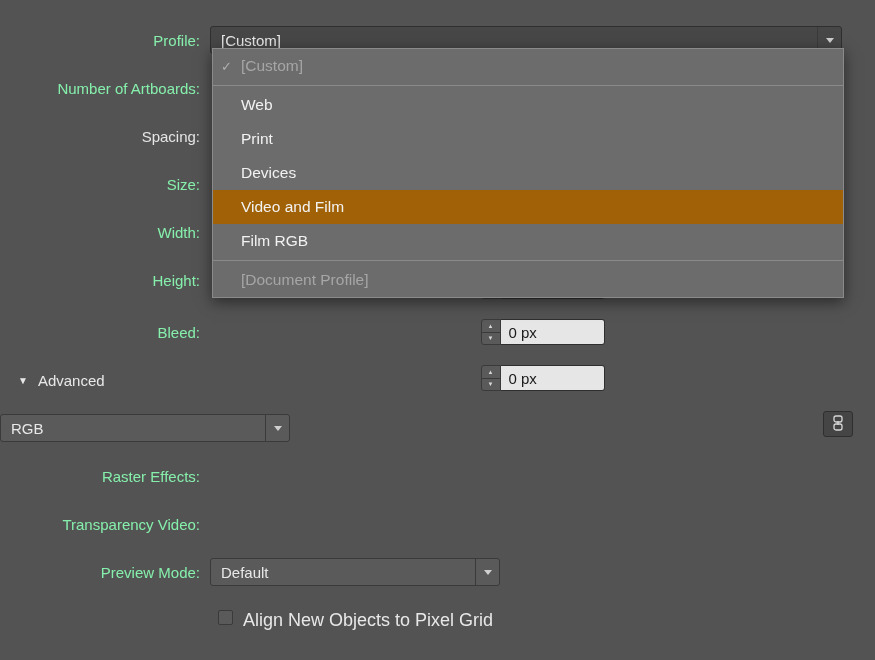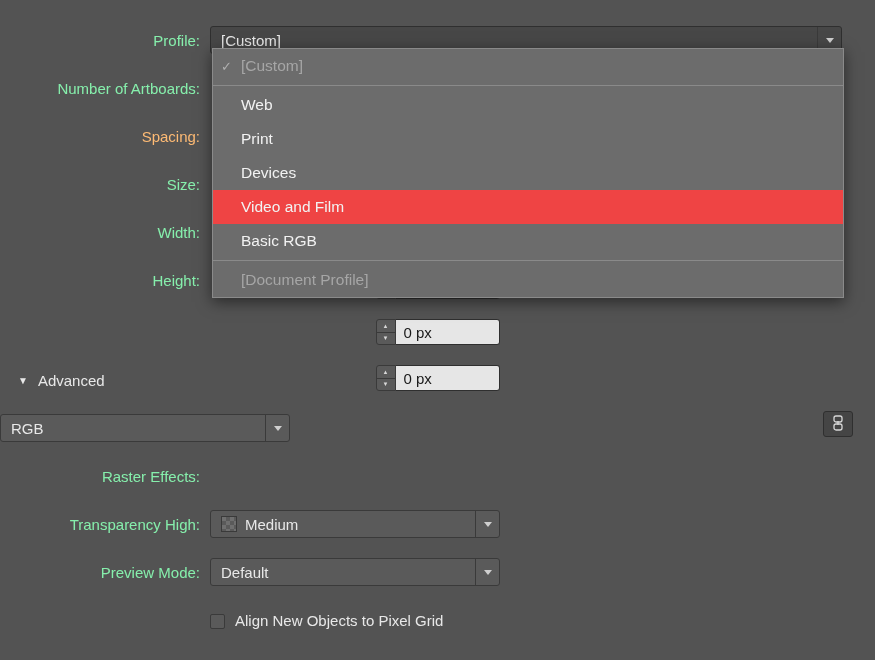--- a/index.html
+++ b/index.html
@@ -19,21 +19,21 @@
       align-items: center;
       height: 48px;
     }
     .label-col {
       width: 210px;
       text-align: right;
       padding-right: 10px;
       color: #86efac;
       font-size: 15px;
     }
-    .label-col.dimmed { color: #fdba74; }
+    .label-col.dimmed { color: #e5e5e5; }
     .ctrl-col {
       flex: 1;
       display: flex;
       align-items: center;
       gap: 20px;
     }
 
     
     .wide-select {
       position: relative;
@@ -80,21 +80,21 @@
       font-size: 15.5px;
       position: relative;
     }
     .menu-item.disabled { color: #a6a6a6; }
     .menu-item .check {
       position: absolute;
       left: 8px;
       color: #b0b0b0;
       font-size: 13px;
     }
-    .menu-item.highlight { background: #ef4444; }
+    .menu-item.highlight { background: #a16207; }
     .menu-sep {
       height: 1px;
       background: #8a8a8a;
       margin: 2px 0;
     }
 
     
     .spinner {
       display: flex;
       align-items: stretch;
@@ -201,22 +201,23 @@
       width: 15px;
       height: 15px;
       border: 1px solid #3a3a3a;
       background: #5a5a5a;
       border-radius: 2px;
       margin-right: 10px;
       cursor: pointer;
     }
     .cbx-row {
       display: flex;
-      align-items: flex-end;
-      font-size: 15px;
+      align-items: flex-start;
+      font-size: 18px;
+      margin-left: 8px;
     }
 
     .tri-down {
       width: 0; height: 0;
       border-left: 4px solid transparent;
       border-right: 4px solid transparent;
       border-top: 5px solid #cfcfcf;
     }
   </style>
 </head>
@@ -267,29 +268,30 @@
   <div class="menu-item">
       <span>Print</span>
     </div>
   <div class="menu-item">
       <span>Devices</span>
     </div>
   <div class="menu-item highlight">
       <span>Video and Film</span>
     </div>
   <div class="menu-item">
-      <span>Basic RGB</span>
+      <span>Film RGB</span>
     </div>
   <div class="menu-sep"></div>
   <div class="menu-item disabled">
       <span>[Document Profile]</span>
     </div>
 </div>
 
 <div class="row" style="margin-top:4px;">
+  <div class="label-col">Bleed:</div>
   <div class="ctrl-col" style="gap:20px;flex-direction:column;">
     <div class="spinner">
       <div class="spin-btns">
         <div class="spin-up">▲</div>
         <div class="spin-down">▼</div>
       </div>
       <input class="spin-input" value="0 px" style="">
     </div>
     <div class="spinner">
       <div class="spin-btns">
@@ -336,30 +338,21 @@
         </div>
     </div>
   </div>
 </div>
 
 <div class="row">
   <div class="label-col">Raster Effects:</div>
 </div>
 
 <div class="row">
-  <div class="label-col">Transparency High:</div>
-  <div class="ctrl-col">
-    <div class="sel">
-      <span class="swatch"></span>
-      <span>Medium</span>
-      <div class="disclosure-sm">
-          <div class="tri-down"></div>
-        </div>
-    </div>
-  </div>
+  <div class="label-col">Transparency Video:</div>
 </div>
 
 <div class="row">
   <div class="label-col">Preview Mode:</div>
   <div class="ctrl-col">
     <div class="sel">
       <span>Default</span>
       <div class="disclosure-sm">
           <div class="tri-down"></div>
         </div>

